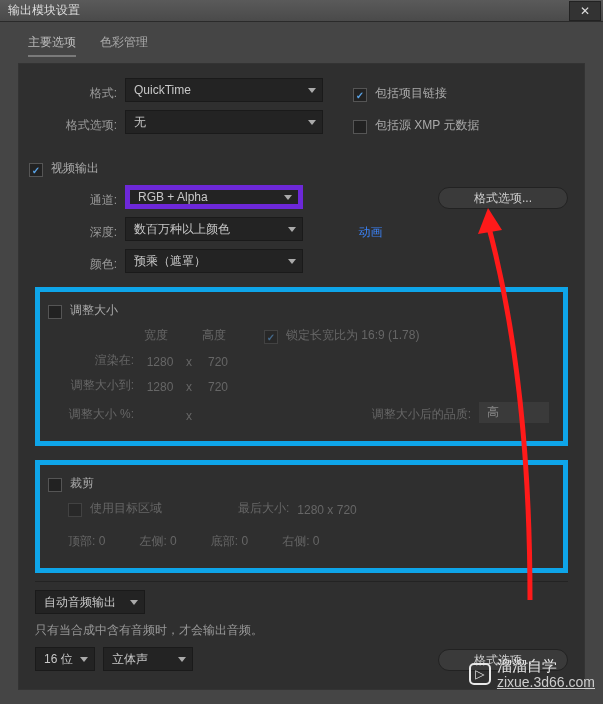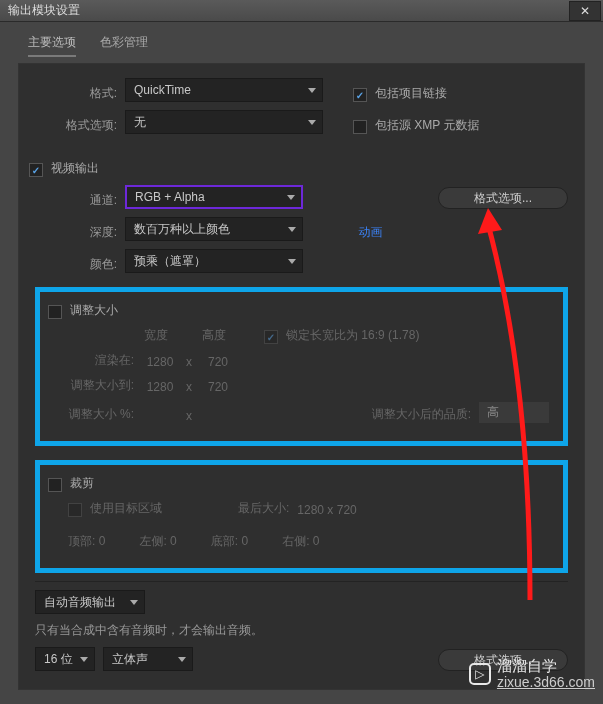--- a/index.html
+++ b/index.html
@@ -64,21 +64,21 @@
   .select {
     background: #232323;
     border: 1px solid #1a1a1a;
     color: #c8c8c8;
     height: 24px;
     display: flex; align-items: center; justify-content: space-between;
     padding: 0 6px 0 8px;
     font-size: 12px;
     position: relative;
   }
-  .select.hl { border: 2px solid #6d28d9; }
+  .select.hl { border: 5px solid #6d28d9; }
   .chev {
     width: 0; height: 0;
     border-left: 4px solid transparent;
     border-right: 4px solid transparent;
     border-top: 5px solid #aaa;
   }
   .checkbox {
     width: 14px; height: 14px;
     border: 1px solid #555;
     background: #222;

